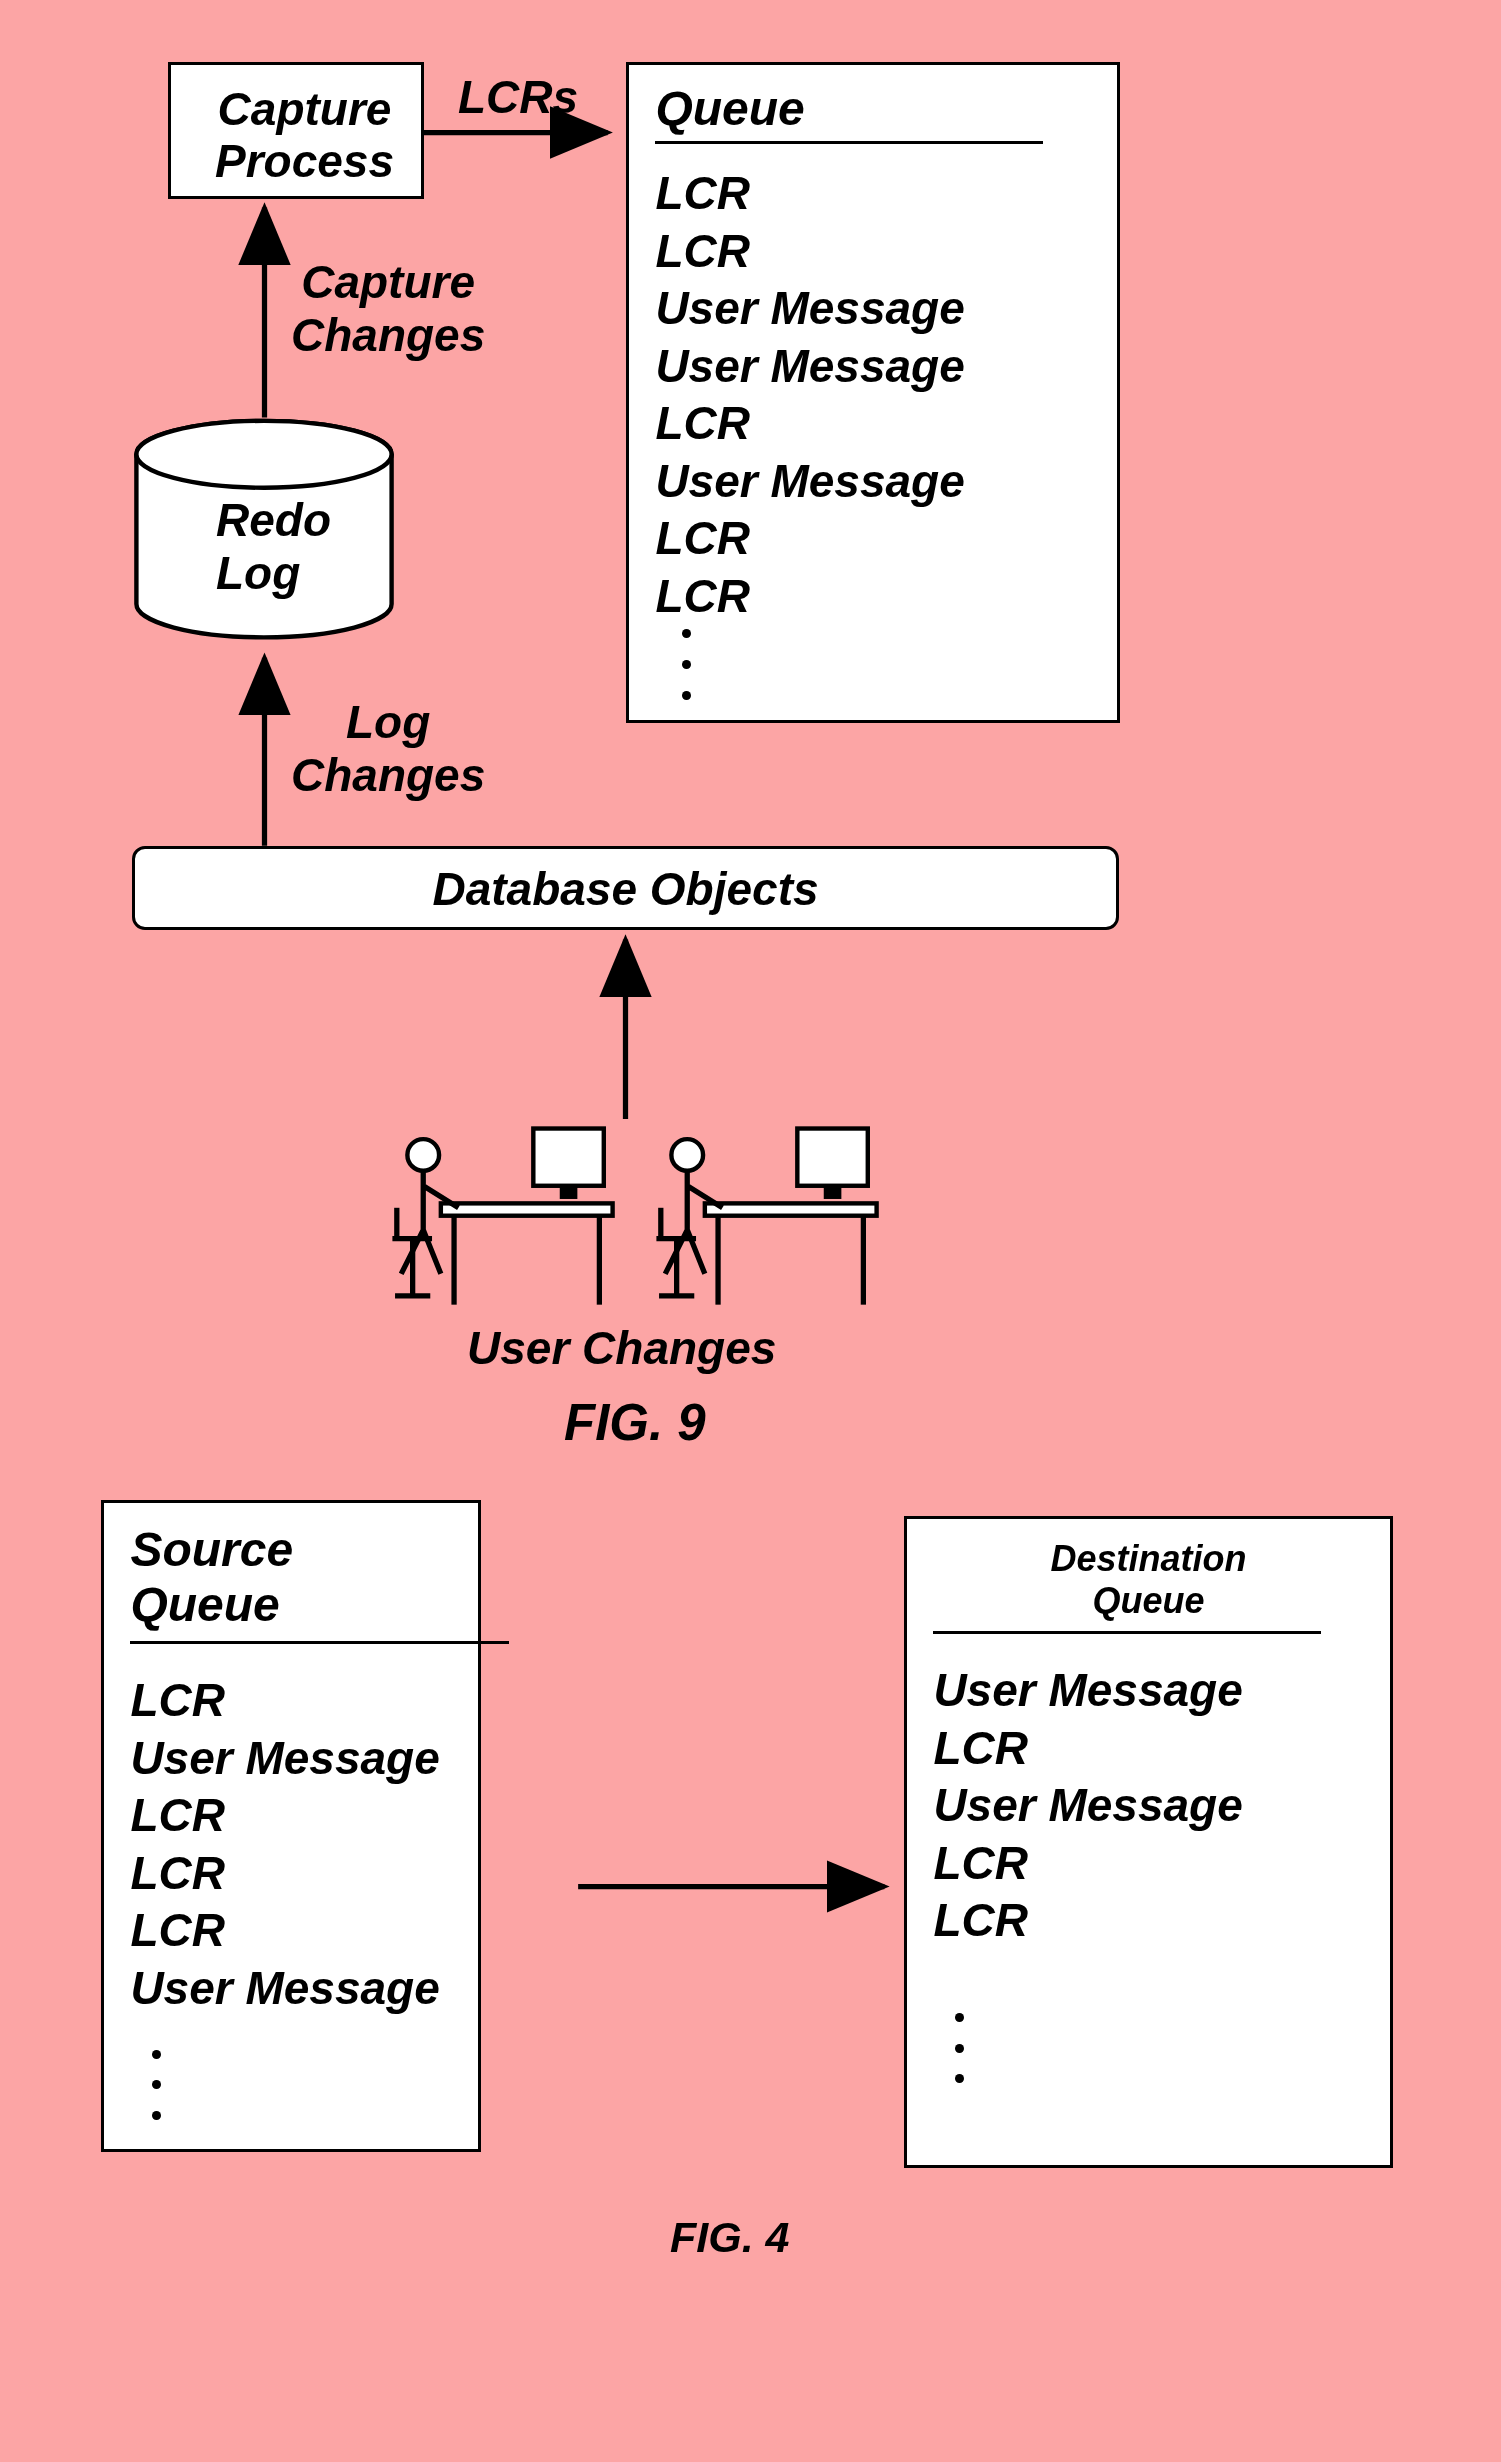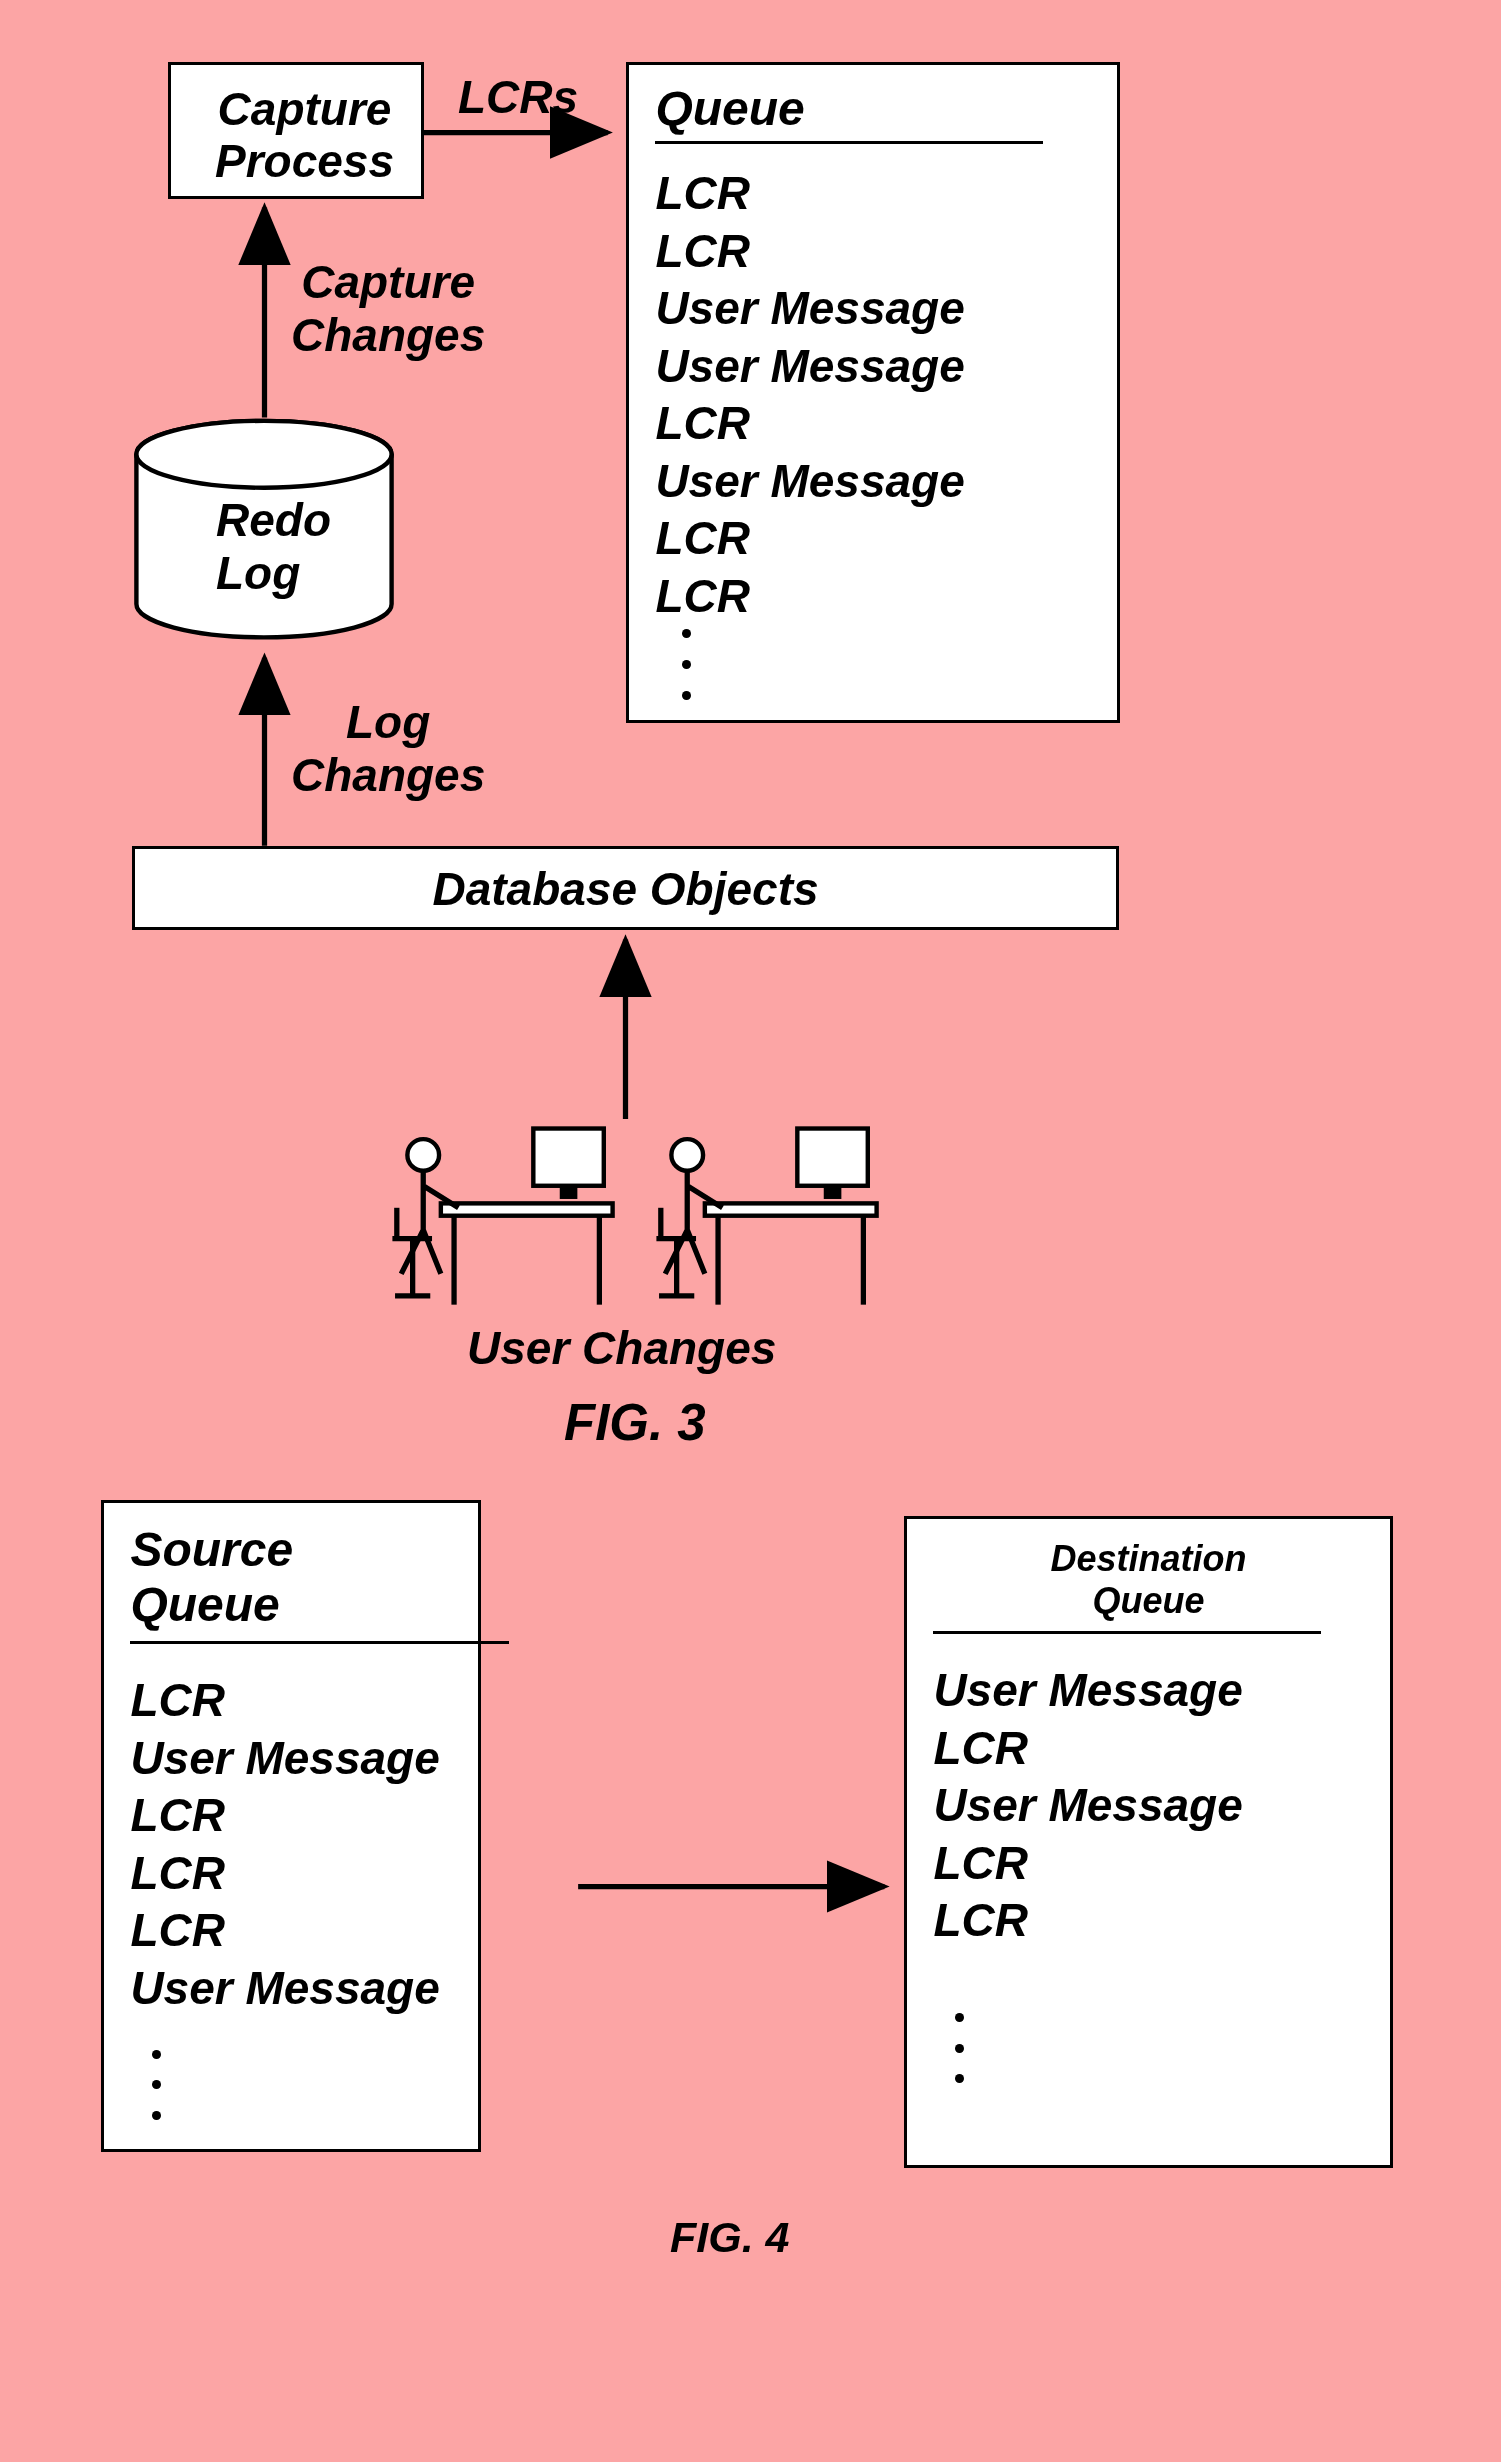--- a/index.html
+++ b/index.html
@@ -117,21 +117,21 @@
     <defs>
       <marker id="ah3" markerWidth="14" markerHeight="14" refX="11" refY="5" orient="auto">
         <path d="M0,0 L12,5 L0,10 z" fill="#000"></path>
       </marker>
     </defs>
     <line x1="20" y1="225" x2="20" y2="10" stroke="#000" stroke-width="6" marker-end="url(#ah3)"></line>
   </svg>
   <div class="label" style="left:291px; top:696px; font-size:46px;">Log
 Changes</div>
 
-  <div class="box" style="left:132px; top:846px; width:987px; height:84px;">
+  <div class="box" style="left:132px; top:846px; width:987px; height:84px;border-radius:13px;">
     <div class="label" style="left:0; right:0; top:14px; font-size:46px; text-align:center; width:100%; white-space:normal;">Database Objects</div>
   </div>
 
   <svg class="absline" style="left:608px; top:930px; width:35px; height:194px;" viewBox="0 0 40 220" width="35" height="194">
     <defs>
       <marker id="ah4" markerWidth="14" markerHeight="14" refX="11" refY="5" orient="auto">
         <path d="M0,0 L12,5 L0,10 z" fill="#000"></path>
       </marker>
     </defs>
     <line x1="20" y1="215" x2="20" y2="10" stroke="#000" stroke-width="6" marker-end="url(#ah4)"></line>
@@ -164,21 +164,21 @@
     <circle cx="40" cy="35" r="18" fill="#fff" stroke="#000" stroke-width="5"></circle>
     <path d="M40,53 L40,120 M40,70 L80,95 M40,120 L15,170 M40,120 L60,170" fill="none" stroke="#000" stroke-width="6"></path>
     <line x1="5" y1="130" x2="50" y2="130" stroke="#000" stroke-width="6"></line>
     <line x1="10" y1="95" x2="10" y2="130" stroke="#000" stroke-width="6"></line>
     <line x1="28" y1="130" x2="28" y2="195" stroke="#000" stroke-width="6"></line>
     <line x1="8" y1="195" x2="48" y2="195" stroke="#000" stroke-width="6"></line>
   </svg>
 
   <div class="label" style="left:467px; top:1322px; font-size:46px;">User Changes</div>
 
-  <div class="fig-label" style="left:564px; top:1393px; font-size:51px;">FIG. 3</div>
+  <div class="fig-label" style="left:564px; top:1393px; font-size:51px;">FIG. 9</div>
 
   <div class="box" style="left:101px; top:1500px; width:380px; height:652px; padding:19.4px 26.4px;">
     <div class="queue-title" style="font-size:48px; white-space:pre;">Source
 Queue</div>
     <div style="border-top:3.5px solid #000; margin:8.8px 0 28px 0; width:379px;"></div>
     <div id="fig4-source-list" class="queue-list" style="font-size:46px; line-height:1.25;">
         <div>LCR</div>
         <div>User Message</div>
         <div>LCR</div>
         <div>LCR</div>

